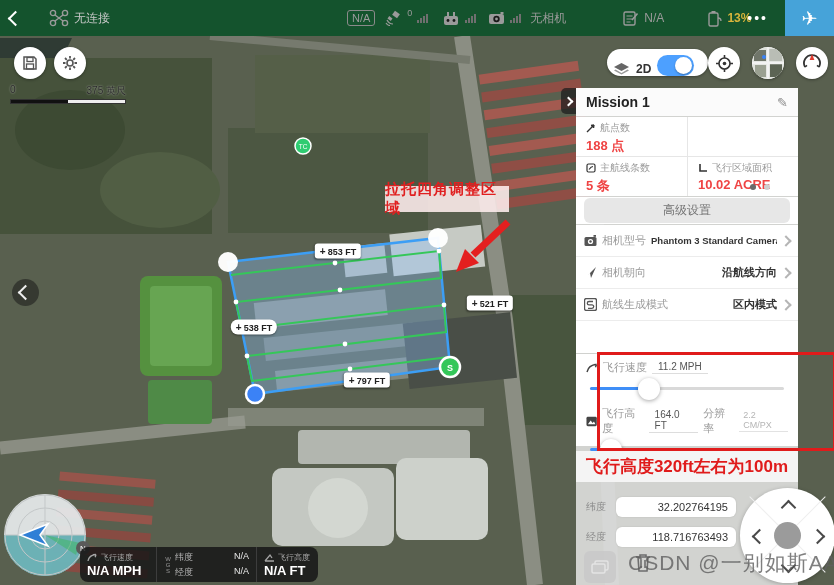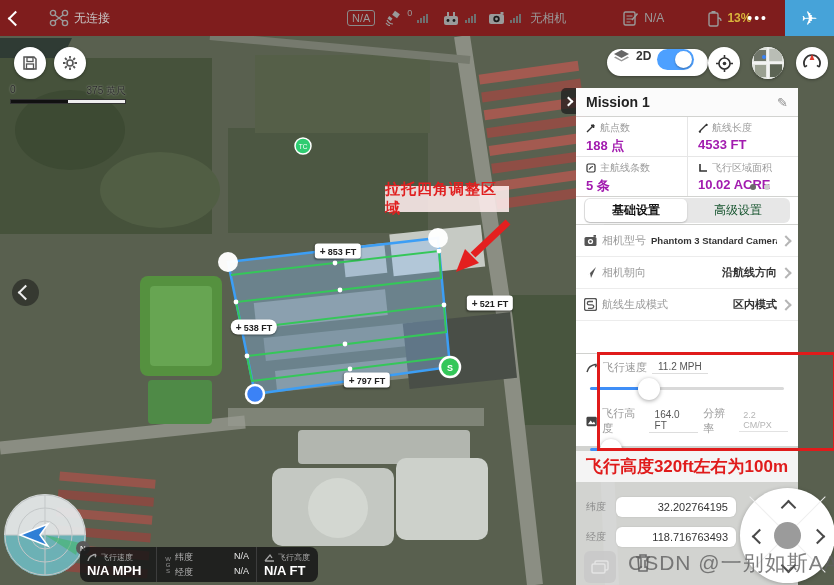--- a/index.html
+++ b/index.html
@@ -2,21 +2,21 @@
 <html><head>
 <meta charset="utf-8">
 <style>
   html,body{margin:0;padding:0;background:#222;}
   #app{position:relative;width:834px;height:585px;overflow:hidden;
        font-family:"Liberation Sans","DejaVu Sans",sans-serif;
        -webkit-font-smoothing:antialiased;}
   .abs{position:absolute;}
 
   
-  #topbar{position:absolute;left:0;top:0;width:834px;height:36px;background:#7f1d1d;z-index:20;
+  #topbar{position:absolute;left:0;top:0;width:834px;height:36px;background:#14532d;z-index:20;
           display:flex;align-items:center;color:#9a9a9a;font-size:12px;}
   .tb-item{display:flex;align-items:center;gap:5px;}
   .chev{display:inline-block;width:9px;height:9px;border:solid #fff;border-width:0 2px 2px 0;}
   .chev-l{transform:rotate(135deg);}
   .chev-r{transform:rotate(-45deg);}
   .chev-u{transform:rotate(-135deg);}
   .chev-d{transform:rotate(45deg);}
   .chev-sm{width:6px;height:6px;border-color:#b5b5b5;border-width:0 2px 2px 0;}
   .na-badge{border:1px solid #8a8a8a;border-radius:3px;padding:1px 4px;font-size:11px;color:#9a9a9a;}
   .bars{display:flex;align-items:flex-end;gap:1px;}
@@ -39,21 +39,21 @@
   #scalebar{position:absolute;left:10px;top:84px;width:116px;z-index:11;font-size:10px;color:#2c2c2c;
             text-shadow:0 0 2px rgba(255,255,255,.6);}
   #scalebar .lbls{display:flex;justify-content:space-between;}
   #scalebar .bar{display:flex;height:3px;border:1px solid #333;margin-top:1px;}
   #scalebar .bar i{flex:1;display:block;}
   #scalebar .bar i:nth-child(1){background:#111;}
   #scalebar .bar i:nth-child(2){background:#eee;}
 
   
   #pill-2d{position:absolute;left:607px;top:49px;width:89px;height:27px;border-radius:14px;background:#fff;
-           box-shadow:0 1px 3px rgba(0,0,0,.35);display:flex;align-items:flex-start;gap:6px;padding:0 6px;z-index:12;}
+           box-shadow:0 1px 3px rgba(0,0,0,.35);display:flex;align-items:flex-end;gap:6px;padding:0 6px;z-index:12;}
   #pill-2d .lbl{font-size:12px;font-weight:bold;color:#333;}
   .toggle{width:37px;height:21px;border-radius:11px;background:#4da0ff;position:relative;}
   .toggle .knob{position:absolute;right:2px;top:2px;width:17px;height:17px;border-radius:50%;background:#fff;
                 box-shadow:0 1px 2px rgba(0,0,0,.3);}
 
   
   .dist{position:absolute;transform:translate(-50%,-50%);background:#fff;border-radius:3px;
         padding:2px 5px;font-size:9px;font-weight:bold;color:#222;box-shadow:0 1px 2px rgba(0,0,0,.4);
         z-index:8;white-space:nowrap;}
   .dist .plus{font-size:10px;margin-right:2px;}
@@ -90,29 +90,29 @@
   #mission-head{top:0;height:28px;display:flex;align-items:center;justify-content:space-between;
                 padding:0 10px;box-sizing:border-box;background:#fbfbfb;}
   #mission-head .t{font-size:14px;font-weight:bold;color:#222;}
   #mission-head .pencil{color:#8a8a8a;font-size:13px;}
   #panel-tab{position:absolute;left:-15px;top:0;width:15px;height:26px;background:rgba(30,30,30,.75);
              border-radius:5px 0 0 5px;display:flex;align-items:center;justify-content:center;}
 
   #stats{top:29px;height:79px;}
   .stat{position:absolute;width:110px;height:39px;padding:4px 0 0 10px;box-sizing:border-box;}
   .stat .sl{font-size:10px;color:#9a9a9a;display:flex;gap:4px;align-items:center;}
-  .stat .sv{font-size:13px;font-weight:bold;color:#a21caf;margin-top:2px;}
+  .stat .sv{font-size:13px;font-weight:bold;color:#ef4444;margin-top:2px;}
   .hdiv{position:absolute;left:0;top:39px;width:222px;height:1px;background:#e6e6e6;}
   .vdiv{position:absolute;left:111px;top:0;width:1px;height:79px;background:#e6e6e6;}
   .pagedots{position:absolute;right:28px;bottom:6px;display:flex;gap:8px;}
   .pagedots i{width:6px;height:6px;border-radius:50%;display:block;}
 
   #tabs{top:109px;height:27px;background:#fff;display:flex;align-items:center;padding:2px 8px;box-sizing:border-box;}
   #tabs .seg{flex:1;display:flex;background:#e7e7e7;border-radius:6px;padding:1px;}
-  #tabs .tab{flex:1;text-align:center;font-size:12px;color:#14532d;padding:3px 0;border-radius:5px;}
+  #tabs .tab{flex:1;text-align:center;font-size:12px;color:#737373;padding:3px 0;border-radius:5px;}
   #tabs .tab.on{background:#fff;color:#111;font-weight:bold;box-shadow:0 1px 2px rgba(0,0,0,.2);}
 
   #rows{top:137px;height:128px;}
   .srow{height:32px;display:flex;align-items:center;padding:0 8px;box-sizing:border-box;border-bottom:1px solid #ececec;gap:5px;}
   .srow .ric{width:13px;height:13px;flex:none;}
   .srow .rl{font-size:11px;color:#9a9a9a;flex:none;}
   .srow .rv{flex:1;text-align:right;font-size:11px;color:#333;font-weight:bold;white-space:nowrap;overflow:hidden;}
   .srow .rv.small{font-size:9.5px;}
 
   #sliders{top:266px;height:92px;padding:6px 10px;box-sizing:border-box;}
@@ -482,29 +482,20 @@
     <div class="sect" id="stats">
       <div class="stat" style="left:0;top:0;">
         <span class="sl">
             <svg width="10" height="10" viewBox="0 0 10 10">
               <path d="M1,9 L8,2 M8,2 l-3,0.5 M8,2 l-0.5,3" stroke="#333" stroke-width="1.4" fill="none"></path>
             </svg>
             <span>航点数</span>
           </span>
         <div class="sv">188 点</div>
       </div>
-      <div class="stat" style="left:112px;top:0;">
-        <span class="sl">
-            <svg width="10" height="10" viewBox="0 0 10 10">
-              <path d="M1,9 L9,1 M1,9 l2,-0.3 M9,1 l-0.3,2" stroke="#333" stroke-width="1.4" fill="none"></path>
-            </svg>
-            <span>航线长度</span>
-          </span>
-        <div class="sv">4533 FT</div>
-      </div>
       <div class="stat" style="left:0;top:40px;">
         <span class="sl">
             <svg width="10" height="10" viewBox="0 0 10 10">
               <rect x="1" y="1" width="8" height="8" rx="1.5" fill="none" stroke="#333" stroke-width="1.2"></rect>
               <path d="M3,6.5 q2,-3 4,-3" stroke="#333" stroke-width="1.1" fill="none"></path>
             </svg>
             <span>主航线条数</span>
           </span>
         <div class="sv">5 条</div>
       </div>
@@ -520,21 +511,20 @@
       <div class="hdiv"></div>
         <div class="vdiv"></div>
       <div class="pagedots">
           <i style="background:#6a6a6a;"></i>
           <i style="background:#cfcfcf;"></i>
         </div>
     </div>
 
     <div class="sect" id="tabs">
       <div class="seg">
-        <div class="tab on">基础设置</div>
         <div class="tab">高级设置</div>
       </div>
     </div>
 
     <div class="sect" id="rows">
       <div class="srow">
         <svg class="ric" viewBox="0 0 13 13">
             <rect x="0.5" y="3" width="12" height="9" rx="1.5" fill="#555"></rect>
             <circle cx="6.5" cy="7.5" r="2.6" fill="#fff"></circle>
             <circle cx="6.5" cy="7.5" r="1.2" fill="#555"></circle>

